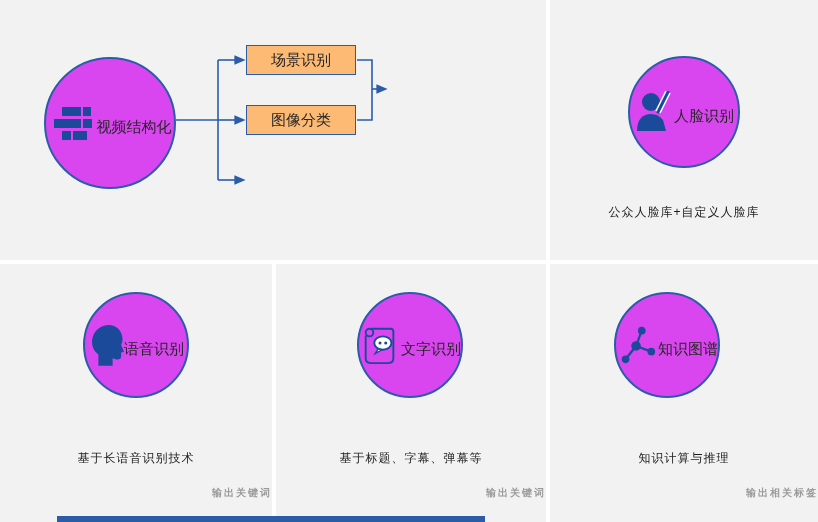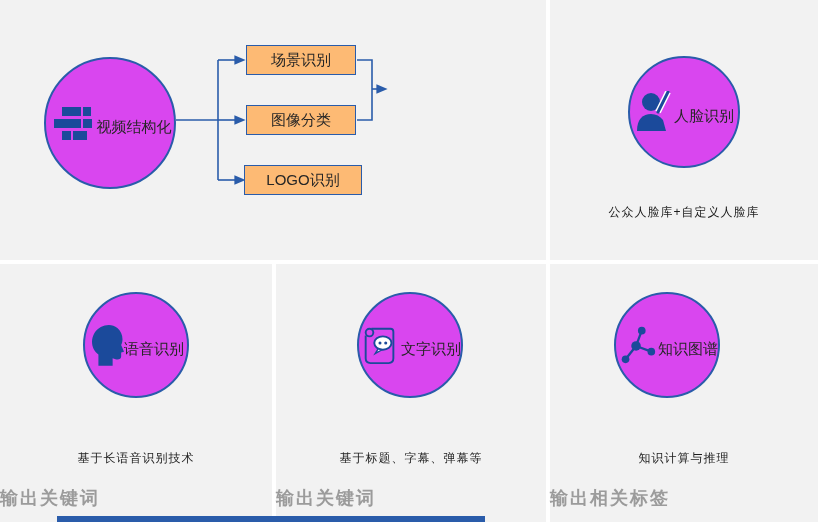--- a/index.html
+++ b/index.html
@@ -31,22 +31,22 @@
     position:absolute; background:#fdba74; border:1px solid #2a5caa;
     display:flex; align-items:center; justify-content:center;
     font-size:15px; color:#262626; white-space:nowrap;
   }
 
   .caption {
     position:absolute; left:0; width:100%; text-align:center;
     font-size:12px; color:#1c1c1c; letter-spacing:1px; white-space:nowrap;
   }
   .sub {
-    position:absolute; left:0; width:100%; text-align:left;
-    font-size:18px; font-weight:bold; color:#9b9b9b; letter-spacing:2px; white-space:nowrap;
+    position:absolute; left:0; width:100%; text-align:right;
+    font-size:10px; font-weight:bold; color:#9b9b9b; letter-spacing:2px; white-space:nowrap;
   }
 
   #bottom-bar { position:absolute; left:57px; top:516px; width:428px; height:6px; background:#2a5caa; }
 </style>
 </head>
 <body>
 
 <div class="panel" id="p-tl">
   <svg class="connectors" width="546" height="260">
     <defs>
@@ -73,21 +73,20 @@
         <rect x="34" y="12" width="9" height="9"></rect>
         <rect x="13" y="24" width="9" height="9"></rect>
         <rect x="24" y="24" width="14" height="9"></rect>
       </g>
     </svg>
     <div class="label">视频结构化</div>
   </div>
 
   <div class="fbox" style="left:246px; top:45px; width:110px; height:30px;">场景识别</div>
   <div class="fbox" style="left:246px; top:105px; width:110px; height:30px;">图像分类</div>
-  <div class="fbox" style="left:244px; top:165px; width:118px; height:30px;">LOGO识别</div>
 </div>
 
 <div class="panel" id="p-tr">
   <div class="circle" style="left:78px; top:56px; width:112px; height:112px;">
     <svg width="40" height="42" viewBox="0 0 40 42">
       <g fill="#1b4a9b">
         <circle cx="17" cy="11" r="9"></circle>
         <path d="M3,40 C3,28 9,23 17,23 C22,23 26,25 29,29 L32,40 Z"></path>
       </g>
       <line x1="34" y1="1" x2="24" y2="21" stroke="#ffffff" stroke-width="6"></line>

